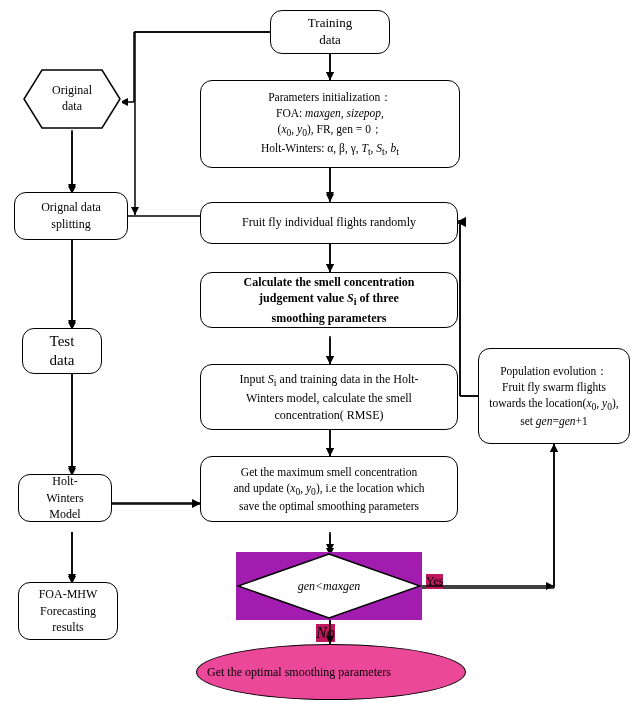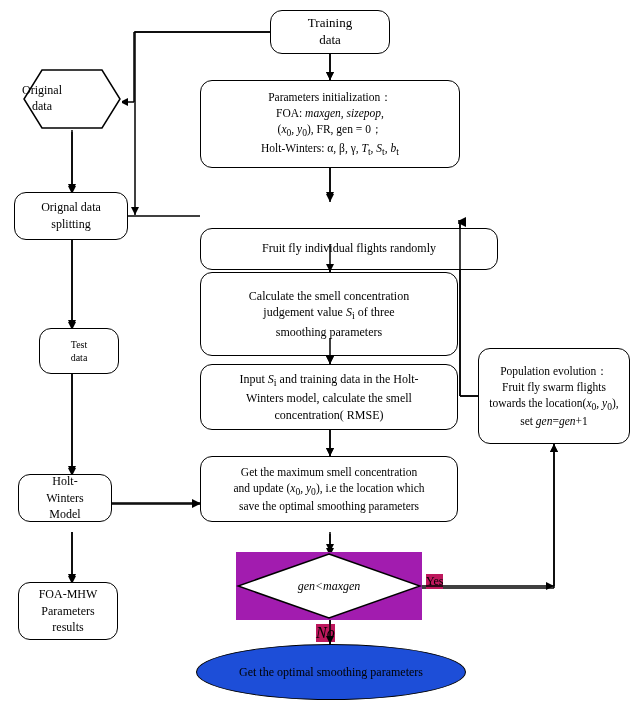--- a/index.html
+++ b/index.html
@@ -28,21 +28,21 @@
       padding: 4px 6px;
       line-height: 1.3;
     }
     .box-rect { border-radius: 12px; }
     .box-hex {
       background: #fff;
       border: none;
       position: absolute;
       display: flex;
       align-items: center;
-      justify-content: flex-start;
+      justify-content: center;
       text-align: center;
     }
     .box-hex svg { position: absolute; top: 0; left: 0; }
     .box-hex .hex-text {
       position: relative;
       z-index: 1;
       text-align: center;
       line-height: 1.3;
     }
     .box-diamond {
@@ -56,25 +56,25 @@
     }
     .box-diamond svg { position: absolute; top: 0; left: 0; }
     .box-diamond .diamond-text {
       position: relative;
       z-index: 1;
       font-style: italic;
     }
     .box-oval {
       border-radius: 50%;
       border: 1.5px solid #000;
-      background: #1d4ed8;
+      background: #ec4899;
       position: absolute;
       display: flex;
       align-items: center;
-      justify-content: center;
+      justify-content: flex-start;
       text-align: center;
       padding: 6px 10px;
       line-height: 1.3;
     }
     svg.arrows {
       position: absolute;
       top: 0; left: 0;
       width: 640px;
       height: 716px;
       pointer-events: none;
@@ -157,25 +157,25 @@
 
   <div class="box box-rect" style="left:200px; top:80px; width:260px; height:88px; font-size:11.5px; text-align:center; line-height:1.4; padding:6px 8px;">
     <div>
       <div>Parameters initialization：</div>
       <div>FOA: <em>maxgen, sizepop</em>,</div>
       <div>(<em>x</em><sub>0</sub>, <em>y</em><sub>0</sub>), FR, gen = 0；</div>
       <div>Holt-Winters: α, β, γ, <em>T</em><sub>t</sub>, <em>S</em><sub>t</sub>, <em>b</em><sub>t</sub></div>
     </div>
   </div>
 
-  <div class="box box-rect" style="left:200px; top:202px; width:298px; height:42px; font-size:12px;margin-top:26px;">
+  <div class="box box-rect" style="left:200px; top:202px; width:258px; height:42px; font-size:12px;">
     <span>Fruit fly individual flights randomly</span>
   </div>
 
-  <div class="box box-rect" style="left:200px; top:272px; width:258px; height:84px; font-size:12px; line-height:1.4;">
+  <div class="box box-rect" style="left:200px; top:272px; width:258px; height:56px; font-size:12px; line-height:1.4;font-weight:bold;">
     <div>
       <div>Calculate the smell  concentration</div>
       <div>judgement value <em>S</em><sub>i</sub> of three</div>
       <div>smoothing parameters</div>
     </div>
   </div>
 
   <div class="box box-rect" style="left:200px; top:364px; width:258px; height:66px; font-size:12px; line-height:1.4;">
     <div>
       <div>Input <em>S</em><sub>i</sub> and training data in the Holt-</div>
@@ -233,39 +233,39 @@
     </div>
   </div>
 
   <div class="box box-rect" style="left:14px; top:192px; width:114px; height:48px; font-size:12px; line-height:1.4;">
     <div>
       <div>Orignal data</div>
       <div>splitting</div>
     </div>
   </div>
 
-  <div class="box box-rect" style="left:39px; top:328px; width:80px; height:46px; font-size:10px;text-align:center;">
+  <div class="box box-rect" style="left:22px; top:328px; width:80px; height:46px; font-size:15px;text-align:center;">
     <div>
       <div>Test</div>
       <div>data</div>
     </div>
   </div>
 
   <div class="box box-rect" style="left:18px; top:474px; width:94px; height:48px; font-size:12px; line-height:1.4;">
     <div>
       <div>Holt-</div>
       <div>Winters</div>
       <div>Model</div>
     </div>
   </div>
 
   <div class="box box-rect" style="left:18px; top:582px; width:100px; height:58px; font-size:12px; line-height:1.4;">
     <div>
       <div>FOA-MHW</div>
-      <div>Parameters</div>
+      <div>Forecasting</div>
       <div>results</div>
     </div>
   </div>
 
   <svg style="position:absolute;top:0;left:0;width:640px;height:716px;pointer-events:none;">
 
     <line x1="270" y1="32" x2="135" y2="32" stroke="#000" stroke-width="1.5"></line>
     <line x1="135" y1="32" x2="135" y2="215" stroke="#000" stroke-width="1.5"></line>
     <polygon points="135,215 131,207 139,207" fill="#000"></polygon>
 

